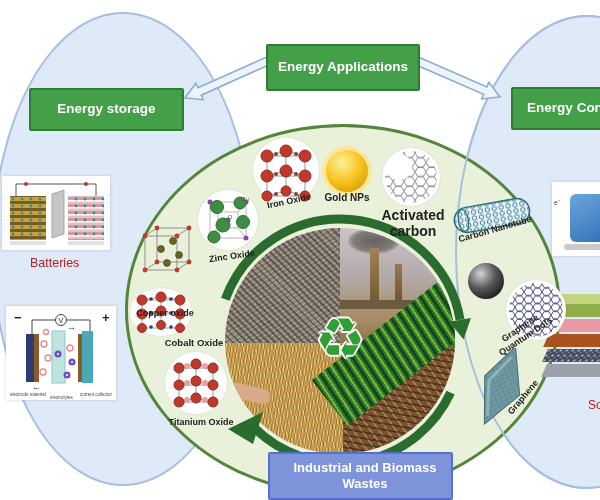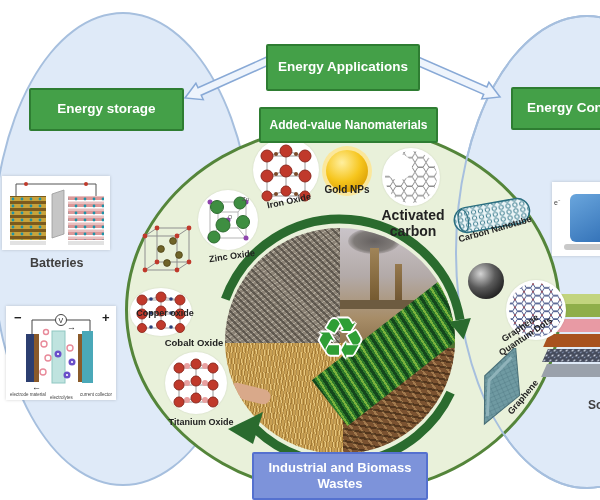--- a/index.html
+++ b/index.html
@@ -9,21 +9,21 @@
   .ellipse{border-radius:50%;background:#dfeaf8;border:2px solid #a6bfde;z-index:0;}
   .ellipse-outline{border-radius:50%;background:transparent;border:2px solid #a6bfde;z-index:2;}
   .main-circle{border-radius:50%;background:#e9f1da;border:3px solid #54853a;z-index:1;}
   .gbox{background:#44a048;border:2px solid #2e7d32;color:#fff;font-weight:bold;
         display:flex;align-items:center;justify-content:center;text-align:center;
         z-index:7;border-radius:2px;line-height:1.2;}
   .bbox{background:#7d93da;border:2px solid #5571cf;color:#fff;font-weight:bold;
         display:flex;flex-direction:column;align-items:center;justify-content:center;
         text-align:center;z-index:7;font-size:13px;line-height:1.25;border-radius:2px;}
   .nano-label{font-size:9px;font-weight:bold;color:#222;text-align:center;line-height:1.15;z-index:5;}
-  .side-label{font-size:12.5px;font-weight:bold;color:#404040;z-index:4;}
+  .side-label{font-size:12.5px;font-weight:normal;color:#b91c1c;z-index:4;}
   .card{background:#fff;box-shadow:0 0 3px rgba(0,0,0,.18);z-index:3;}
   .white-disc{background:#fff;border-radius:50%;z-index:4;box-shadow:0 0 2px rgba(0,0,0,.12);}
   .sphere{border-radius:50%;z-index:4;}
   .layer{position:absolute;width:70px;height:13px;transform:skewX(-24deg);}
   svg{display:block;}
   .photo-part{position:absolute;}
 </style>
 </head>
 <body>
 
@@ -127,21 +127,21 @@
           <circle cx="33" cy="53" r="5"></circle>
           <circle cx="52" cy="58" r="5"></circle>
       </g>
     </svg>
   </div>
   <div class="abs nano-label" style="left:258px;top:196px;width:62px;transform:rotate(-12deg);">Iron Oxide</div>
 
   <div class="abs" style="left:322px;top:146px;width:50px;height:50px;border-radius:50%;background:#fbe79b;z-index:4;">
     <div class="sphere" style="position:absolute;inset:4px;background:radial-gradient(circle at 38% 30%,#ffef9e,#f6c51c 48%,#d79a02 85%);"></div>
   </div>
-  <div class="abs nano-label" style="left:320px;top:184px;width:54px;font-size:10px;">Gold NPs</div>
+  <div class="abs nano-label" style="left:320px;top:192px;width:54px;font-size:10px;">Gold NPs</div>
 
   <div class="abs white-disc" style="left:382px;top:148px;width:58px;height:58px;">
     <svg width="58" height="58" viewBox="0 0 58 58">
       <circle cx="29" cy="29" r="26" fill="url(#hexG)"></circle>
       <circle cx="17" cy="19" r="13" fill="#ffffff"></circle>
     </svg>
   </div>
   <div class="abs nano-label" style="left:378px;top:207px;width:70px;font-size:14px;">Activated carbon</div>
 
   <div class="abs" style="left:450px;top:194px;width:84px;height:44px;transform:rotate(-10deg);z-index:4;">
@@ -362,21 +362,18 @@
 
   <div class="abs gbox" style="left:266px;top:44px;width:150px;height:43px;font-size:13.5px;">
     <span>Energy Applications</span>
   </div>
   <div class="abs gbox" style="left:29px;top:88px;width:151px;height:39px;font-size:13.5px;">
     <span>Energy storage</span>
   </div>
   <div class="abs gbox" style="left:511px;top:87px;width:152px;height:39px;font-size:13.5px;">
     <span style="white-space:nowrap;">Energy Conversion</span>
   </div>
-  <div class="abs gbox" style="left:259px;top:107px;width:175px;height:32px;font-size:12px;">
-    <span>Added-value Nanomaterials</span>
-  </div>
-  <div class="abs bbox" style="left:252px;top:452px;width:172px;height:44px;">
+  <div class="abs bbox" style="left:268px;top:452px;width:172px;height:44px;padding-left:9px;">
     <span>Industrial and Biomass</span>
     <span>Wastes</span>
   </div>
 
 </div>
 
 </body></html>

